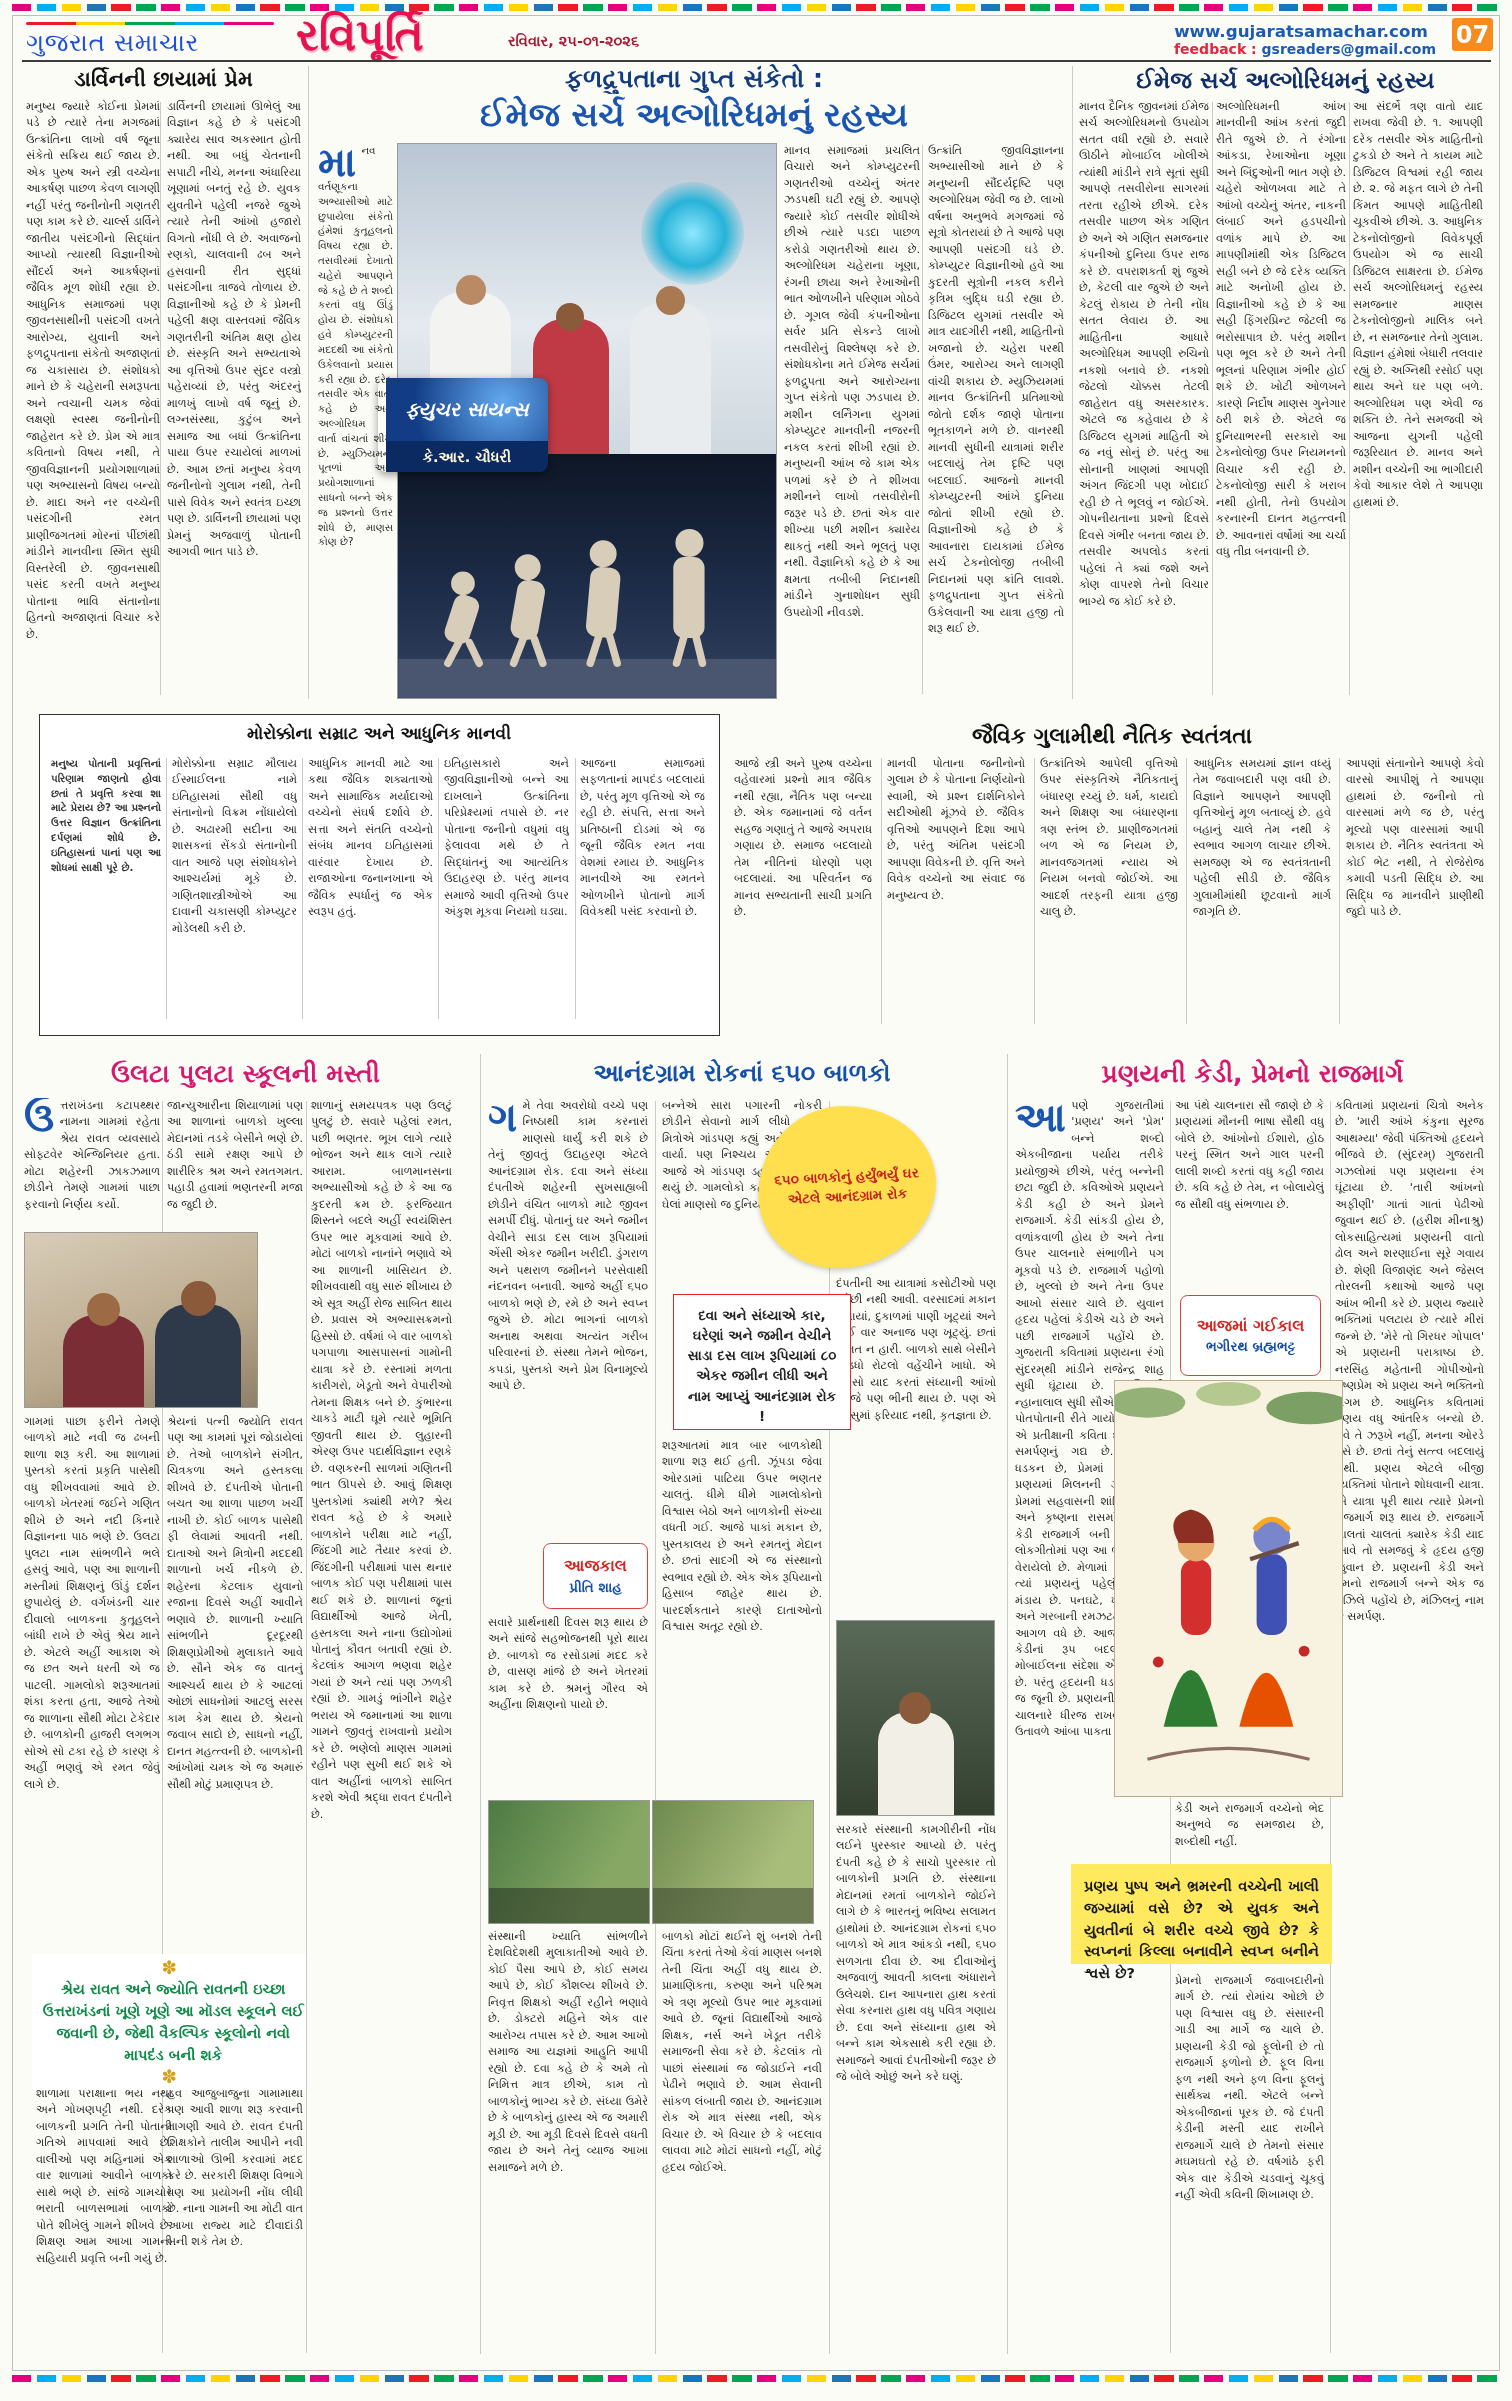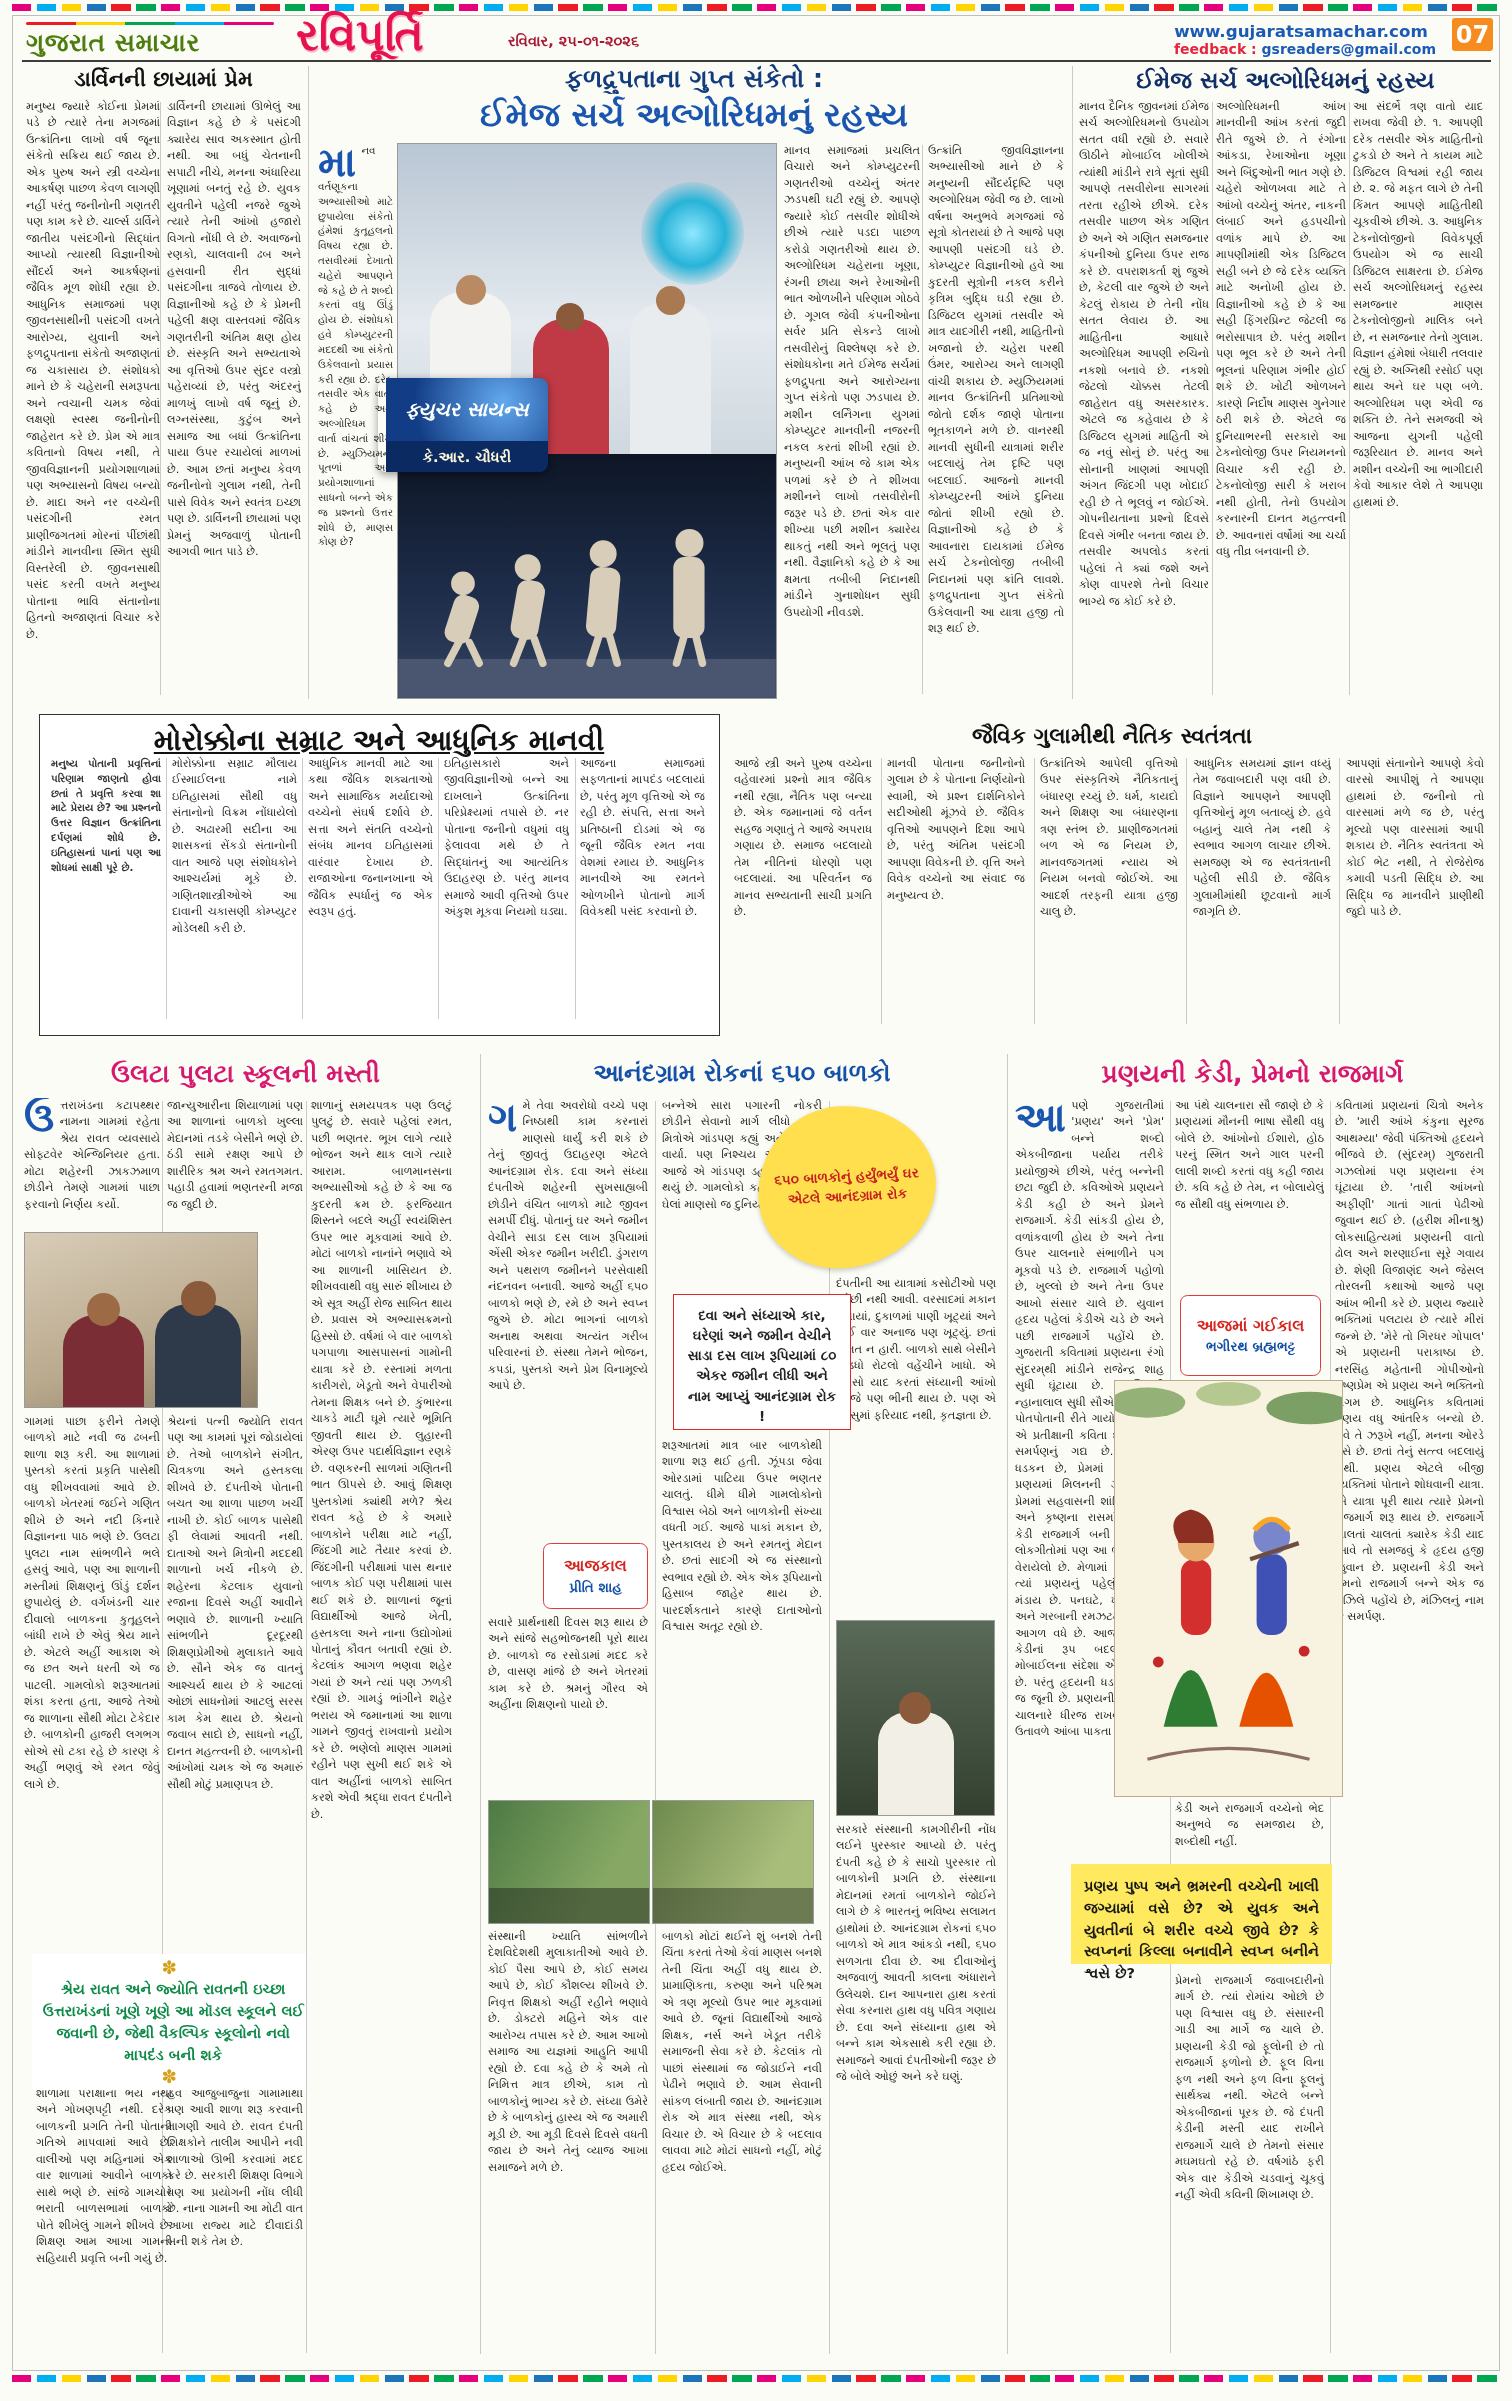--- a/index.html
+++ b/index.html
@@ -31,21 +31,21 @@
   .colbox .au{color:#1550a8;font-weight:700;font-size:13.5px;}
   .quote-green{color:#0c8a46;font-weight:800;font-size:14.6px;line-height:1.5;text-align:center;margin-left:8px;}
   .blob{background:#ffdf4d;border-radius:48% 52% 55% 45% / 55% 48% 52% 45%;transform:rotate(-3deg);
         display:flex;align-items:center;justify-content:center;padding:14px;box-sizing:border-box;
         color:#c61e1e;font-weight:800;font-size:13.5px;line-height:1.45;text-align:center;box-shadow:0 2.2px 5.4px rgba(0,0,0,.2);}
   .redbox{border:1.6px solid #e0262b;background:#fff;padding:9.7px;box-sizing:border-box;
           color:#222;font-weight:800;font-size:13.5px;line-height:1.5;text-align:center;}
   .yellowblock{background:#ffe95e;padding:10.8px 13px;box-sizing:border-box;color:#161616;
                font-weight:800;font-size:14.6px;line-height:1.5;text-align:justify;}
   .head-rule{position:absolute;border-top:2.2px solid #3c3c3c;}
-  .logo-text{font-size:25px;font-weight:700;color:#4d7c0f;letter-spacing:0.5px;}
+  .logo-text{font-size:25px;font-weight:400;color:#1d4ed8;letter-spacing:0.5px;}
   .logo-bar{height:3.8px;background:linear-gradient(90deg,#ed1c24 0 20%,#ffd400 20% 40%,#00a651 40% 60%,#00aeef 60% 80%,#e6007e 80% 100%);border-radius:1.6px;margin-bottom:2.2px;}
   .masthead{font-size:44px;font-weight:800;color:#e6134e;text-shadow:1.1px 1.6px 0 #f7b9cd;line-height:1;}
   .date{font-size:14.6px;font-weight:700;color:#a81733;}
   .site{font-size:16.7px;font-weight:700;color:#1b5bb5;text-align:center;}
   .fb{font-size:14px;font-weight:700;text-align:right;}
   .fb .lab{color:#e5243f;} .fb .em{color:#1b5bb5;}
   .pagebadge{background:#f68b1f;color:#fff;font-weight:800;font-size:24px;display:flex;align-items:center;justify-content:center;border-radius:3.2px;}
   .leaf{color:#d4a017;font-size:18.4px;}
 </style>
 </head>
@@ -133,21 +133,21 @@
   <div class="abs txt col" style="left:928px;top:143px;width:136px;height:553px;">ઉત્ક્રાંતિ જીવવિજ્ઞાનના અભ્યાસીઓ માને છે કે મનુષ્યની સૌંદર્યદૃષ્ટિ પણ અલ્ગોરિધમ જેવી જ છે. લાખો વર્ષના અનુભવે મગજમાં જે સૂત્રો કોતરાયાં છે તે આજે પણ આપણી પસંદગી ઘડે છે. કોમ્પ્યુટર વિજ્ઞાનીઓ હવે આ કુદરતી સૂત્રોની નકલ કરીને કૃત્રિમ બુદ્ધિ ઘડી રહ્યા છે. ડિજિટલ યુગમાં તસવીર એ માત્ર યાદગીરી નથી, માહિતીનો ખજાનો છે. ચહેરા પરથી ઉંમર, આરોગ્ય અને લાગણી વાંચી શકાય છે. મ્યુઝિયમમાં માનવ ઉત્ક્રાંતિની પ્રતિમાઓ જોતો દર્શક જાણે પોતાના ભૂતકાળને મળે છે. વાનરથી માનવી સુધીની યાત્રામાં શરીર બદલાયું તેમ દૃષ્ટિ પણ બદલાઈ. આજનો માનવી કોમ્પ્યુટરની આંખે દુનિયા જોતાં શીખી રહ્યો છે. વિજ્ઞાનીઓ કહે છે કે આવનારા દાયકામાં ઈમેજ સર્ચ ટેકનોલોજી તબીબી નિદાનમાં પણ ક્રાંતિ લાવશે. ફળદ્રુપતાના ગુપ્ત સંકેતો ઉકેલવાની આ યાત્રા હજી તો શરૂ થઈ છે.</div>
 
   <div class="abs hl" style="left:1079px;top:67px;width:413px;font-size:23px;color:#0f2f66;">ઈમેજ સર્ચ અલ્ગોરિધમનું રહસ્ય</div>
   <div class="abs txt col" style="left:1079px;top:99px;width:130px;height:597px;">માનવ દૈનિક જીવનમાં ઈમેજ સર્ચ અલ્ગોરિધમનો ઉપયોગ સતત વધી રહ્યો છે. સવારે ઊઠીને મોબાઈલ ખોલીએ ત્યાંથી માંડીને રાત્રે સૂતાં સુધી આપણે તસવીરોના સાગરમાં તરતા રહીએ છીએ. દરેક તસવીર પાછળ એક ગણિત છે અને એ ગણિત સમજનાર કંપનીઓ દુનિયા ઉપર રાજ કરે છે. વપરાશકર્તા શું જુએ છે, કેટલી વાર જુએ છે અને કેટલું રોકાય છે તેની નોંધ સતત લેવાય છે. આ માહિતીના આધારે અલ્ગોરિધમ આપણી રુચિનો નકશો બનાવે છે. નકશો જેટલો ચોક્કસ તેટલી જાહેરાત વધુ અસરકારક. એટલે જ કહેવાય છે કે ડિજિટલ યુગમાં માહિતી એ જ નવું સોનું છે. પરંતુ આ સોનાની ખાણમાં આપણી અંગત જિંદગી પણ ખોદાઈ રહી છે તે ભૂલવું ન જોઈએ. ગોપનીયતાના પ્રશ્નો દિવસે દિવસે ગંભીર બનતા જાય છે. તસવીર અપલોડ કરતાં પહેલાં તે ક્યાં જશે અને કોણ વાપરશે તેનો વિચાર ભાગ્યે જ કોઈ કરે છે.</div>
   <div class="vrule" style="left:1212px;top:102px;height:593px;"></div>
   <div class="abs txt col" style="left:1216px;top:99px;width:130px;height:597px;">અલ્ગોરિધમની આંખ માનવીની આંખ કરતાં જુદી રીતે જુએ છે. તે રંગોના આંકડા, રેખાઓના ખૂણા અને બિંદુઓની ભાત ગણે છે. ચહેરો ઓળખવા માટે તે આંખો વચ્ચેનું અંતર, નાકની લંબાઈ અને હડપચીનો વળાંક માપે છે. આ માપણીમાંથી એક ડિજિટલ સહી બને છે જે દરેક વ્યક્તિ માટે અનોખી હોય છે. વિજ્ઞાનીઓ કહે છે કે આ સહી ફિંગરપ્રિન્ટ જેટલી જ ભરોસાપાત્ર છે. પરંતુ મશીન પણ ભૂલ કરે છે અને તેની ભૂલનાં પરિણામ ગંભીર હોઈ શકે છે. ખોટી ઓળખને કારણે નિર્દોષ માણસ ગુનેગાર ઠરી શકે છે. એટલે જ દુનિયાભરની સરકારો આ ટેકનોલોજી ઉપર નિયમનનો વિચાર કરી રહી છે. ટેકનોલોજી સારી કે ખરાબ નથી હોતી, તેનો ઉપયોગ કરનારની દાનત મહત્ત્વની છે. આવનારાં વર્ષોમાં આ ચર્ચા વધુ તીવ્ર બનવાની છે.</div>
   <div class="vrule" style="left:1349px;top:102px;height:593px;"></div>
   <div class="abs txt col" style="left:1353px;top:99px;width:130px;height:597px;">આ સંદર્ભે ત્રણ વાતો યાદ રાખવા જેવી છે. ૧. આપણી દરેક તસવીર એક માહિતીનો ટુકડો છે અને તે કાયમ માટે ડિજિટલ વિશ્વમાં રહી જાય છે. ૨. જે મફત લાગે છે તેની કિંમત આપણે માહિતીથી ચૂકવીએ છીએ. ૩. આધુનિક ટેકનોલોજીનો વિવેકપૂર્ણ ઉપયોગ એ જ સાચી ડિજિટલ સાક્ષરતા છે. ઈમેજ સર્ચ અલ્ગોરિધમનું રહસ્ય સમજનાર માણસ ટેકનોલોજીનો માલિક બને છે, ન સમજનાર તેનો ગુલામ. વિજ્ઞાન હંમેશાં બેધારી તલવાર રહ્યું છે. અગ્નિથી રસોઈ પણ થાય અને ઘર પણ બળે. અલ્ગોરિધમ પણ એવી જ શક્તિ છે. તેને સમજવી એ આજના યુગની પહેલી જરૂરિયાત છે. માનવ અને મશીન વચ્ચેની આ ભાગીદારી કેવો આકાર લેશે તે આપણા હાથમાં છે.</div>
 
   <div class="abs" style="left:39px;top:714px;width:679px;height:320px;border:1.1px solid #333;background:#fff;"></div>
-  <div class="abs hl" style="left:49px;top:723px;width:660px;font-size:29px;color:#111;text-decoration:underline;">મોરોક્કોના સમ્રાટ અને આધુનિક માનવી</div>
+  <div class="abs hl" style="left:49px;top:723px;width:660px;font-size:17px;color:#111;">મોરોક્કોના સમ્રાટ અને આધુનિક માનવી</div>
   <div class="abs txt txt-sm col" style="left:51px;top:756px;width:110px;height:266px;font-weight:bold;color:#333;">મનુષ્ય પોતાની પ્રવૃત્તિનાં પરિણામ જાણતો હોવા છતાં તે પ્રવૃત્તિ કરવા શા માટે પ્રેરાય છે? આ પ્રશ્નનો ઉત્તર વિજ્ઞાન ઉત્ક્રાંતિના દર્પણમાં શોધે છે. ઇતિહાસનાં પાનાં પણ આ શોધમાં સાક્ષી પૂરે છે.</div>
   <div class="vrule" style="left:166px;top:758px;height:261px;"></div>
   <div class="abs txt col" style="left:172px;top:756px;width:125px;height:266px;">મોરોક્કોના સમ્રાટ મૌલાય ઈસ્માઈલના નામે ઇતિહાસમાં સૌથી વધુ સંતાનોનો વિક્રમ નોંધાયેલો છે. અઢારમી સદીના આ શાસકનાં સેંકડો સંતાનોની વાત આજે પણ સંશોધકોને આશ્ચર્યમાં મૂકે છે. ગણિતશાસ્ત્રીઓએ આ દાવાની ચકાસણી કોમ્પ્યુટર મોડેલથી કરી છે.</div>
   <div class="vrule" style="left:302px;top:758px;height:261px;"></div>
   <div class="abs txt col" style="left:308px;top:756px;width:125px;height:266px;">આધુનિક માનવી માટે આ કથા જૈવિક શક્યતાઓ અને સામાજિક મર્યાદાઓ વચ્ચેનો સંઘર્ષ દર્શાવે છે. સત્તા અને સંતતિ વચ્ચેનો સંબંધ માનવ ઇતિહાસમાં વારંવાર દેખાય છે. રાજાઓના જનાનખાના એ જૈવિક સ્પર્ધાનું જ એક સ્વરૂપ હતું.</div>
   <div class="vrule" style="left:438px;top:758px;height:261px;"></div>
   <div class="abs txt col" style="left:444px;top:756px;width:125px;height:266px;">ઇતિહાસકારો અને જીવવિજ્ઞાનીઓ બન્ને આ દાખલાને ઉત્ક્રાંતિના પરિપ્રેક્ષ્યમાં તપાસે છે. નર પોતાના જનીનો વધુમાં વધુ ફેલાવવા મથે છે તે સિદ્ધાંતનું આ આત્યંતિક ઉદાહરણ છે. પરંતુ માનવ સમાજે આવી વૃત્તિઓ ઉપર અંકુશ મૂકવા નિયમો ઘડ્યા.</div>
   <div class="vrule" style="left:575px;top:758px;height:261px;"></div>
   <div class="abs txt col" style="left:580px;top:756px;width:125px;height:266px;">આજના સમાજમાં સફળતાનાં માપદંડ બદલાયાં છે, પરંતુ મૂળ વૃત્તિઓ એ જ રહી છે. સંપત્તિ, સત્તા અને પ્રતિષ્ઠાની દોડમાં એ જ જૂની જૈવિક રમત નવા વેશમાં રમાય છે. આધુનિક માનવીએ આ રમતને ઓળખીને પોતાનો માર્ગ વિવેકથી પસંદ કરવાનો છે.</div>
 

